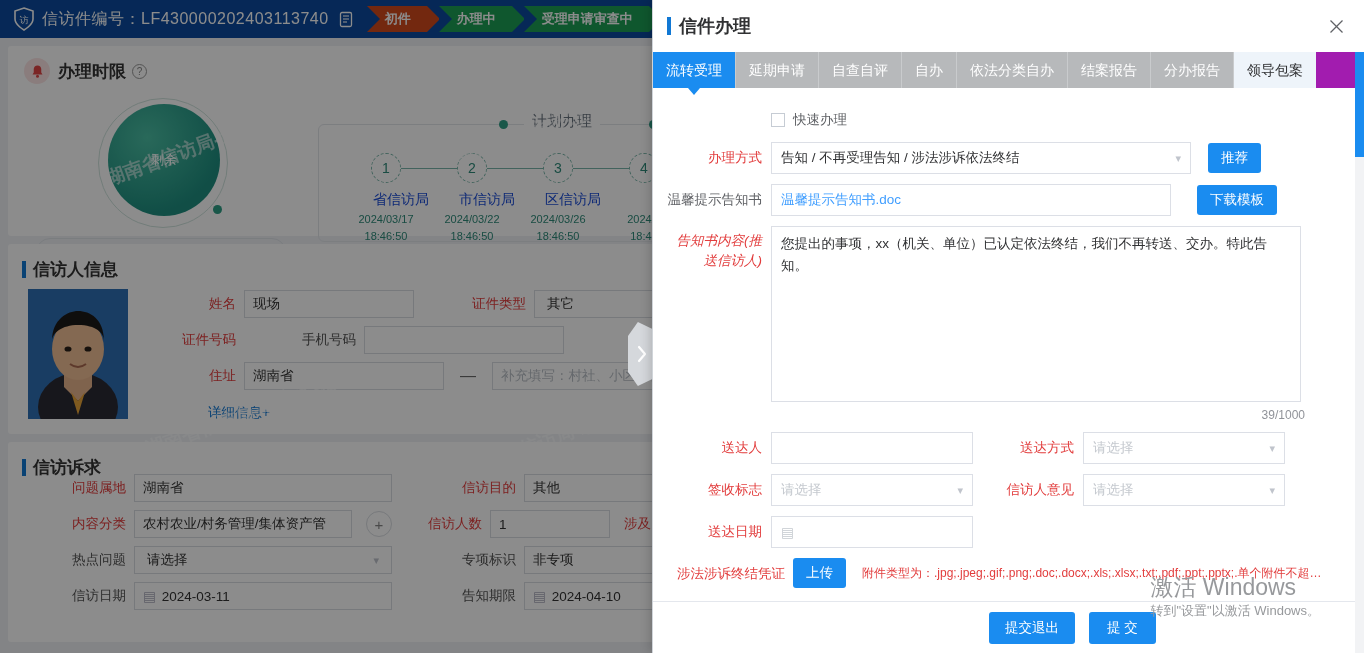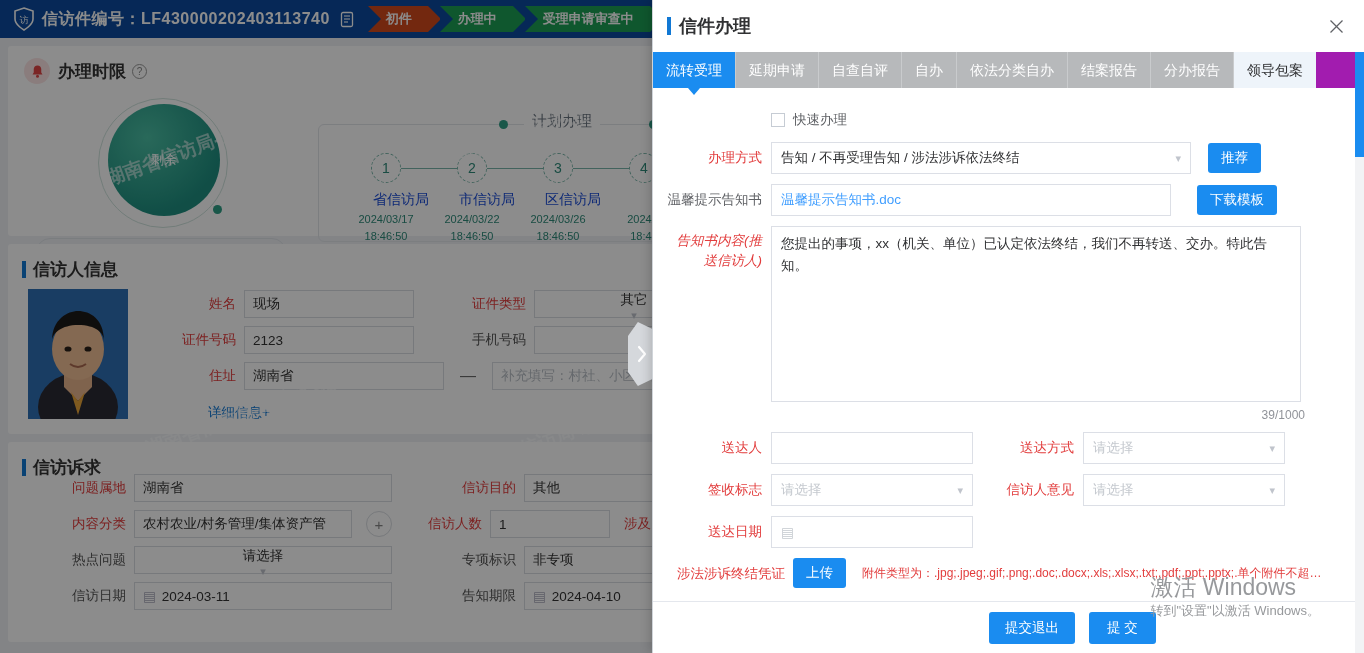--- a/index.html
+++ b/index.html
@@ -33,21 +33,21 @@
     display: flex; align-items: center;
     padding-left: 12px;
     color: #ffffff;
   }
   .shield-icon {
     width: 24px; height: 26px;
     display: inline-flex; align-items: center; justify-content: center;
     margin-right: 6px;
   }
   .top-title {
-    font-size: 16px; font-weight: bold; letter-spacing: 0.5px;
+    font-size: 16px; font-weight: normal; letter-spacing: 0.5px;
     white-space: nowrap;
   }
   .copy-icon {
     margin-left: 8px; width: 18px; height: 19px;
     display: inline-flex; align-items: center; justify-content: center;
   }
   .status-chips {
     display: flex; align-items: center; margin-left: 12px;
   }
   .chip {
@@ -178,21 +178,21 @@
   .f-label.req { color: #e23d3d; }
   .f-input {
     height: 28px; border: 1px solid #d9dde2; background: #fff;
     font-size: 13.5px; color: #333; padding: 0 8px;
     display: flex; align-items: center;
   }
   .f-input.ph { color: #b9bfc6; }
   .f-select {
     height: 28px; border: 1px solid #d9dde2; background: #fff;
     font-size: 13.5px; color: #333; padding: 0 12px;
-    display: flex; align-items: center; justify-content: space-between; flex-direction: column;
+    display: flex; align-items: center; justify-content: space-between;
   }
   .caret { color: #c0c4cc; font-size: 11px; }
   .detail-link {
     position: absolute; left: 200px; top: 160px;
     font-size: 13.5px; color: #1178d4; cursor: pointer;
   }
 
   
   #panel-demand { left: 8px; top: 442px; width: 1348px; height: 200px; }
 
@@ -479,21 +479,20 @@
         <span class="f-label req">姓名</span>
         <div class="f-input" style="width:170px">现场</div>
         <span class="f-label req" style="margin-left:34px">证件类型</span>
         <div class="f-select" style="width:200px">
           <span>其它</span>
           <span class="caret">▾</span>
         </div>
       </div>
       <div class="form-row">
         <span class="f-label req">证件号码</span>
-        <div class="f-input" style="width:170px">2123</div>
         <span class="f-label" style="margin-left:34px">手机号码</span>
         <div class="f-input" style="width:200px"></div>
       </div>
       <div class="form-row">
         <span class="f-label req">住址</span>
         <div class="f-input" style="width:200px">湖南省</div>
         <span style="margin:0 16px; color:#666;">—</span>
         <div class="f-input ph" style="width:200px">补充填写：村社、小区、楼</div>
       </div>
     </div>

